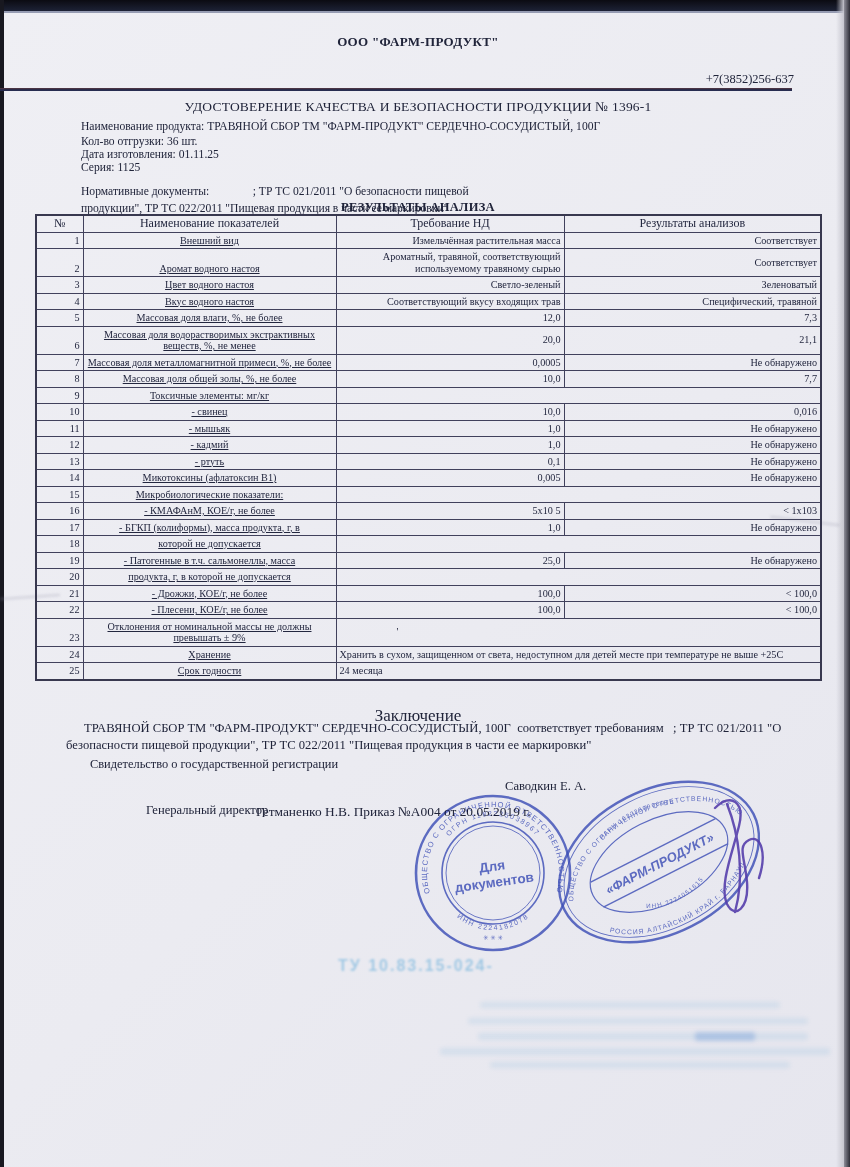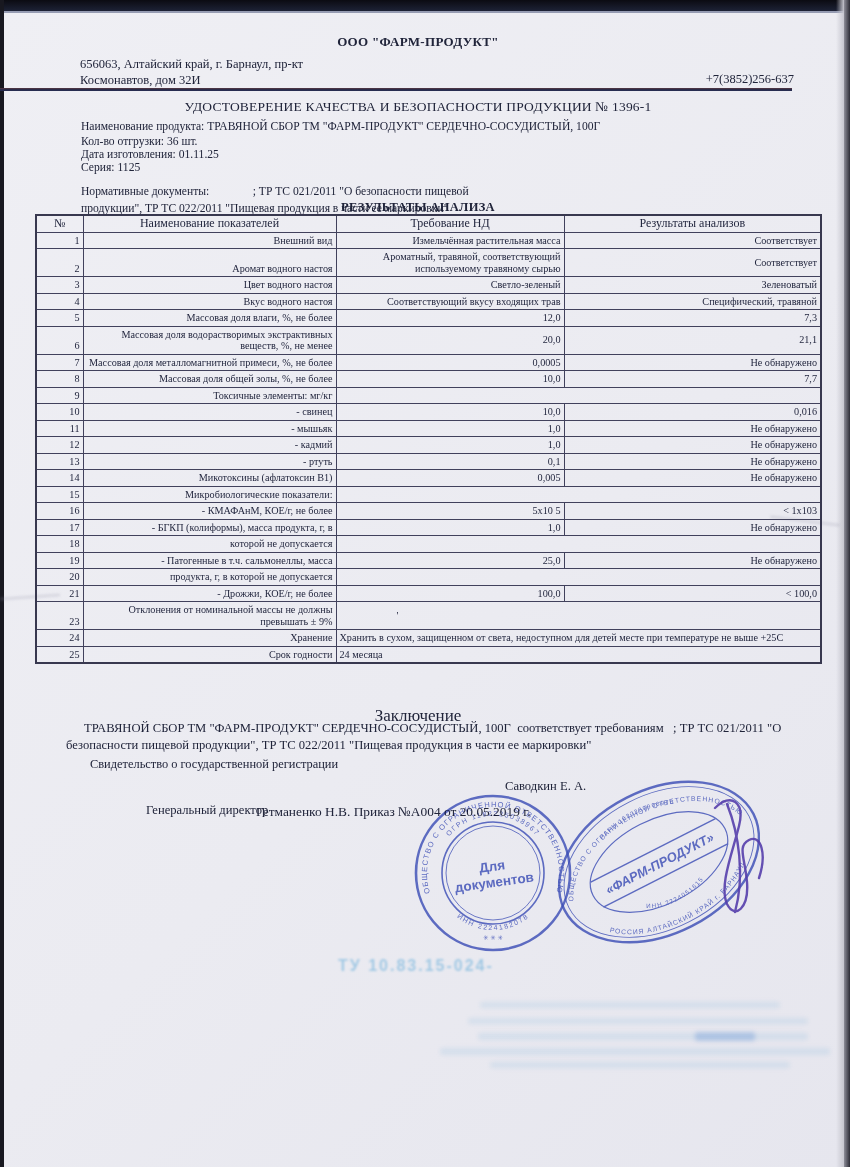--- a/index.html
+++ b/index.html
@@ -34,21 +34,21 @@
   .pl6{margin-top:2px;line-height:15px;}
   .results-title{top:200px;font-size:12.5px;font-weight:bold;letter-spacing:.3px;}
 
   table.results{position:absolute;left:35px;top:214px;width:785px;
         border-collapse:collapse;table-layout:fixed;font-size:10.2px;color:#23273f;}
   table.results th,table.results td{border:1.4px solid #41415c;padding:2px 3px;line-height:11.5px;}
   table.results{border:2px solid #38384f;}
   th.h{font-size:12px;font-weight:normal;text-align:center;padding:4px 2px;}
   col.c-num{width:47px;}col.c-name{width:253px;}col.c-req{width:228px;}col.c-res{width:257px;}
   td.cell-num{text-align:right;vertical-align:bottom;padding-right:2px;}
-  td.cell-name{text-align:right;vertical-align:bottom;padding-left:4px;}
+  td.cell-name{text-align:center;vertical-align:bottom;padding-left:4px;text-decoration:underline;}
   td.cell-req,td.cell-res{text-align:right;vertical-align:middle;}
   td.cell-merged{vertical-align:middle;}
   td.cell-merged.left{text-align:left;padding-left:60px;}
 
   .conclusion-head{top:706px;font-size:17px;}
   .conclusion-text{top:720px;left:66px;width:724px;font-size:12.6px;line-height:16.5px;
                    text-indent:18px;white-space:pre-wrap;}
   .svid{top:757px;left:90px;font-size:12.4px;}
   .dir-label{top:782px;left:146px;font-size:12.6px;margin-top:21px;}
   .dir-name{top:779px;left:505px;font-size:12.6px;}
@@ -70,24 +70,20 @@
 <div class="page">
   <div class="edge-top abs"></div>
   <div class="edge-top-line abs"></div>
   <div class="edge-left abs"></div>
   <div class="edge-right-paper abs"></div>
   <div class="edge-right abs"></div>
   <div class="crease abs" style="left:770px;top:520px;width:70px;height:2px;transform:rotate(7deg);"></div>
   <div class="crease abs" style="left:0px;top:596px;width:60px;height:2px;transform:rotate(-4deg);"></div>
 
   <div class="abs center company">ООО "ФАРМ-ПРОДУКТ"</div>
-  <div class="abs addr">
-    <div>656063, Алтайский край, г. Барнаул, пр-кт</div>
-    <div>Космонавтов, дом 32И</div>
-  </div>
   <div class="abs phone">+7(3852)256-637</div>
   <div class="abs rule"></div>
 
   <div class="abs center doc-title">УДОСТОВЕРЕНИЕ КАЧЕСТВА И БЕЗОПАСНОСТИ ПРОДУКЦИИ № 1396-1</div>
 
   <div class="abs product">
     <div class="pl1">Наименование продукта: ТРАВЯНОЙ СБОР ТМ "ФАРМ-ПРОДУКТ" СЕРДЕЧНО-СОСУДИСТЫЙ, 100Г</div>
     <div class="pl">Кол-во отгрузки: 36 шт.</div>
     <div class="pl">Дата изготовления: 01.11.25</div>
     <div class="pl">Серия: 1125</div>
@@ -229,20 +225,26 @@
           <td class="cell-name">продукта, г, в которой не допускается</td>
           <td class="cell-merged" colspan="2"></td>
         </tr>
         <tr>
           <td class="cell-num">21</td>
           <td class="cell-name">- Дрожжи, КОЕ/г, не более</td>
           <td class="cell-req">100,0</td>
           <td class="cell-res">&lt; 100,0</td>
         </tr>
         <tr>
+          <td class="cell-num">22</td>
+          <td class="cell-name">- Плесени, КОЕ/г, не более</td>
+          <td class="cell-req">100,0</td>
+          <td class="cell-res">&lt; 100,0</td>
+        </tr>
+        <tr>
           <td class="cell-num">23</td>
           <td class="cell-name">Отклонения от номинальной массы не должны превышать ± 9%</td>
           <td class="cell-merged left" colspan="2">'</td>
         </tr>
         <tr>
           <td class="cell-num">24</td>
           <td class="cell-name">Хранение</td>
           <td class="cell-merged" colspan="2">Хранить в сухом, защищенном от света, недоступном для детей месте при температуре не выше +25С</td>
         </tr>
         <tr>

